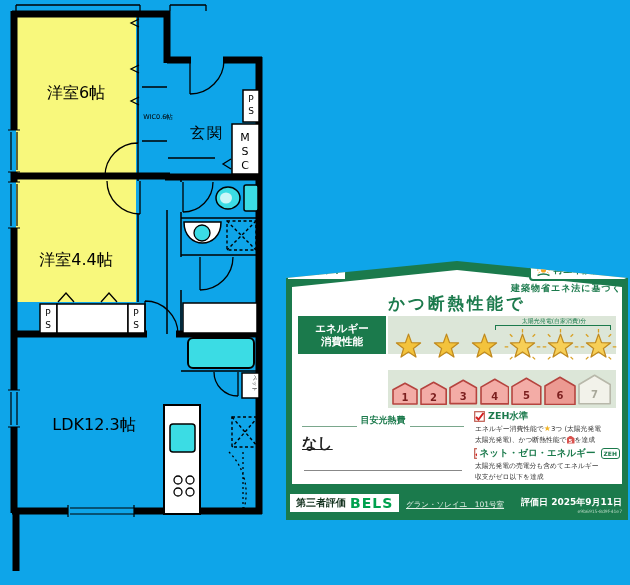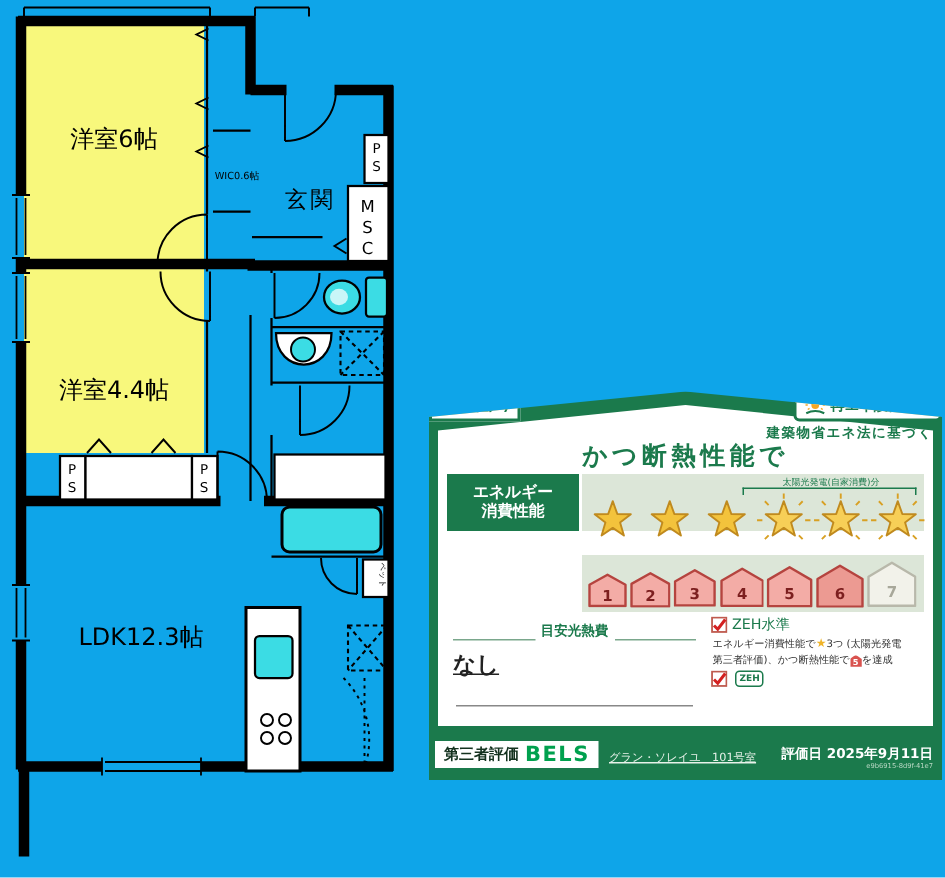--- a/index.html
+++ b/index.html
@@ -32,21 +32,21 @@
     border-top:1px solid #1b7a4c;border-left:1px solid #1b7a4c;border-right:1px solid #1b7a4c;}
   .houses-row{position:absolute;left:4px;bottom:3px;display:flex;gap:2px;align-items:flex-end;}
   .cost-head{position:absolute;left:10px;top:156px;width:162px;display:flex;align-items:flex-end;gap:4px;
     color:#1b7a4c;font-size:9px;font-weight:bold;}
   .cost-head:before,.cost-head:after{content:"";flex:1;border-top:1px solid #7aa78c;}
   .cost-val{position:absolute;left:10px;top:176px;width:162px;text-align:left;
     font-size:15px;font-weight:bold;color:#222;text-decoration:underline;}
   .cost-line{position:absolute;left:12px;top:212px;width:158px;border-top:1px solid #888;}
   .zeh-col{position:absolute;left:182px;top:150px;width:146px;}
   .chk-row{display:flex;align-items:center;gap:3px;margin-top:2px;}
-  .chk-label{color:#1b7a4c;font-weight:normal;font-size:9.5px;white-space:nowrap;}
+  .chk-label{color:#1b7a4c;font-weight:bold;font-size:9.5px;white-space:nowrap;}
   .desc{font-size:6.8px;color:#333;line-height:10.5px;margin:1px 0 2px 1px;}
   .inline-star{color:#f0b429;font-size:8px;}
   .mini-house{display:inline-block;width:8px;height:8px;background:#d9534f;color:#fff;
     font-size:5.5px;font-weight:bold;text-align:center;line-height:10px;vertical-align:-1px;
     clip-path:polygon(0 35%,50% 0,100% 35%,100% 100%,0 100%);}
   .zeh-badge{display:inline-block;border:1px solid #1b7a4c;border-radius:3px;color:#1b7a4c;
     font-size:6px;font-weight:bold;padding:1px 2px;margin-left:2px;}
   .footer-box{position:absolute;left:4px;top:236px;height:18px;background:#fff;z-index:4;
     display:flex;align-items:center;padding:0 6px;gap:4px;}
   .f-eval{color:#14321f;font-weight:bold;font-size:10px;}
@@ -262,28 +262,33 @@
       <div class="zeh-col">
         <div class="chk-row">
           <svg width="11" height="11">
             <rect x="0.7" y="0.7" width="9.6" height="9.6" fill="#fff" stroke="#bf5b4f" stroke-width="1.2"></rect>
             <polyline points="2,6 4.5,8.5 9.5,2" fill="none" stroke="#d42020" stroke-width="2"></polyline>
           </svg>
           <span class="chk-label">ZEH水準</span>
         </div>
         <div class="desc">
           <span>エネルギー消費性能で</span><span class="inline-star">★</span><span>3つ (太陽光発電</span><br>
-          <span>第三者評価)、かつ断熱性能で</span><span class="mini-house">5</span><span>を達成</span>
+          <span>太陽光発電)、かつ断熱性能で</span><span class="mini-house">5</span><span>を達成</span>
         </div>
         <div class="chk-row">
           <svg width="11" height="11">
             <rect x="0.7" y="0.7" width="9.6" height="9.6" fill="#fff" stroke="#bf5b4f" stroke-width="1.2"></rect>
             <polyline points="2,6 4.5,8.5 9.5,2" fill="none" stroke="#d42020" stroke-width="2"></polyline>
           </svg>
+          <span class="chk-label">ネット・ゼロ・エネルギー</span>
           <span class="zeh-badge">ZEH</span>
+        </div>
+        <div class="desc">
+          <span>太陽光発電の売電分も含めてエネルギー</span><br>
+          <span>収支がゼロ以下を達成</span>
         </div>
       </div>
     </div>
 
     <div class="footer-box">
       <span class="f-eval">第三者評価</span>
       <span class="f-bels">BELS</span>
     </div>
     <div class="f-build">グラン・ソレイユ　101号室</div>
     <div class="f-date">評価日 2025年9月11日</div>

